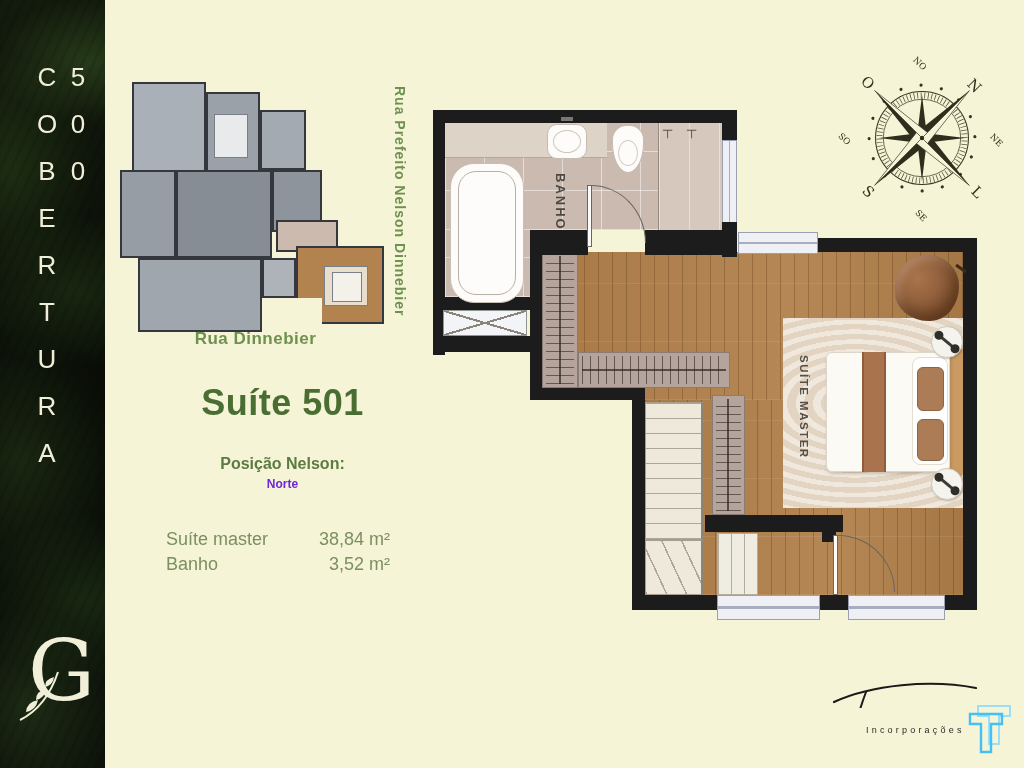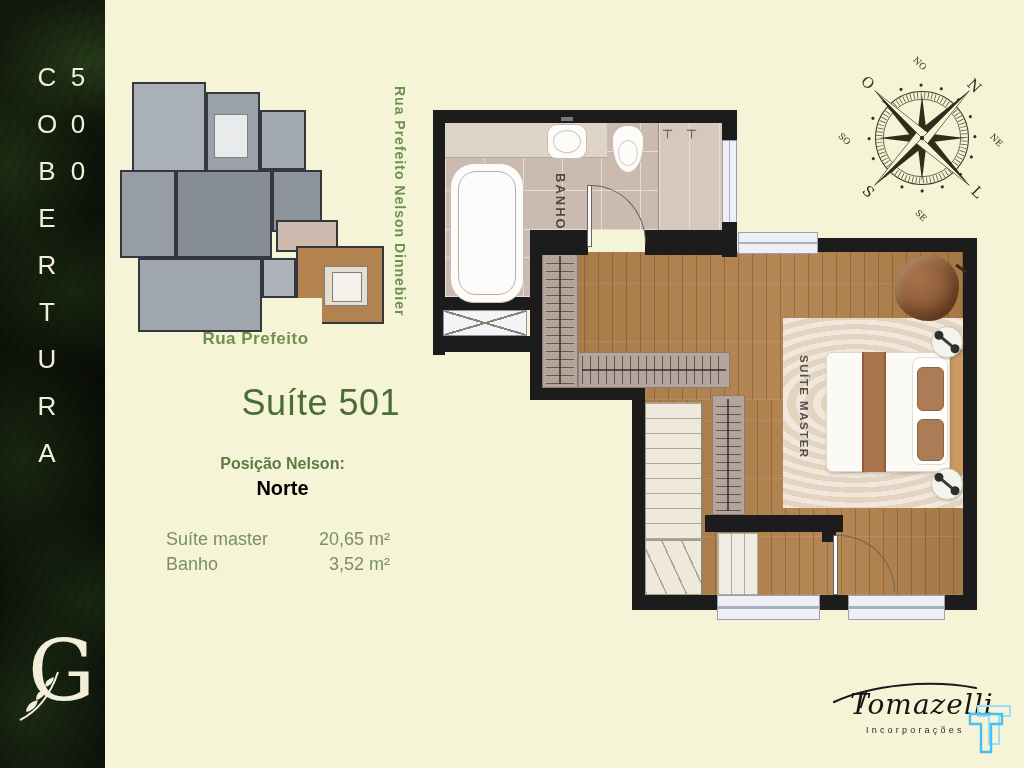--- a/index.html
+++ b/index.html
@@ -31,28 +31,28 @@
   .ov { position:absolute; border:2px solid #34373d; }
   .ov-thin { position:absolute; border:1px solid #7a8088; }
   .ov-label { position:absolute; left:118px; top:329px; width:275px; text-align:center;
     font-size:17px; font-weight:600; color:#6f9150; letter-spacing:.5px; }
 
   
   .street-v { position:absolute; left:392px; top:86px; height:260px;
     writing-mode:vertical-rl; font-size:14px; font-weight:600; color:#6f9150; letter-spacing:1px; }
 
   
-  .title { position:absolute; left:165px; top:382px; width:235px; text-align:right;
-    font-size:36px; font-weight:normal; color:#4a6d33; letter-spacing:.5px; }
+  .title { position:absolute; left:165px; top:382px; width:235px; text-align:center;
+    font-size:36px; font-weight:bold; color:#4a6d33; letter-spacing:.5px; }
   .subtitle { position:absolute; left:165px; top:427px; width:235px; text-align:center;
     font-size:17px; color:#94a276; }
   .solar-label { position:absolute; left:165px; top:455px; width:235px; text-align:center;
     font-size:16px; font-weight:bold; color:#5c7b43; }
   .solar-value { position:absolute; left:165px; top:477px; width:235px; text-align:center;
-    font-size:20px; font-weight:bold; color:#000000; }
+    font-size:12px; font-weight:bold; color:#6d28d9; }
   .area-table { position:absolute; left:166px; top:527px; width:224px;
     font-size:18px; color:#7c8f60; }
   .area-row { display:flex; justify-content:space-between; line-height:25px; }
 
   
   .plan { position:absolute; left:433px; top:105px; width:548px; height:515px; }
   .plan > div { position:absolute; }
   .w { background:#1c1c1c; }
   .tile { background-color:#cbbab0;
     background-image:repeating-linear-gradient(90deg, rgba(255,255,255,.5) 0 1px, transparent 1px 39px),
@@ -154,31 +154,31 @@
     <div class="ov" style="left:58px;top:96px;width:96px;height:88px;background:#878d95"></div>
     <div class="ov" style="left:154px;top:96px;width:50px;height:62px;background:#8e949c"></div>
     <div class="ov" style="left:20px;top:184px;width:124px;height:74px;background:#a0a6ad"></div>
     <div class="ov" style="left:144px;top:184px;width:34px;height:40px;background:#aeb3ba"></div>
     <div class="ov" style="left:158px;top:146px;width:62px;height:32px;background:#cdbaae"></div>
     <div class="ov" style="left:178px;top:172px;width:88px;height:78px;background:#b2834e"></div>
     <div style="position:absolute;left:178px;top:224px;width:26px;height:26px;background:#f5f4d6"></div>
     <div class="ov-thin" style="left:206px;top:192px;width:44px;height:40px;background:#e9ddcb"></div>
     <div class="ov-thin" style="left:214px;top:198px;width:30px;height:30px;background:#f4f1ea"></div>
   </div>
-  <div class="ov-label">Rua Prefeito</div>
+  <div class="ov-label">Rua Dinnebier</div>
 
   <div class="street-v">Rua Prefeito Nelson Dinnebier</div>
 
   <div class="title">Suíte 501</div>
   <div class="solar-label">Posição Nelson:</div>
   <div class="solar-value">Norte</div>
   <div class="area-table">
     <div class="area-row">
       <span>Suíte master</span>
-      <span>20,65 m²</span>
+      <span>38,84 m²</span>
     </div>
     <div class="area-row">
       <span>Banho</span>
       <span>3,52 m²</span>
     </div>
   </div>
 
   <div class="plan">
 
     <div class="tile" style="left:12px;top:18px;width:277px;height:107px"></div>
@@ -291,21 +291,20 @@
         <text x="37" y="44" font-size="10">NO</text>
       </g>
     </g>
   </svg>
 
   <div class="brand">
     <svg class="brand-swash" width="160" height="30" viewBox="0 0 160 30">
       <path d="M150,10 C104,1 45,7 8,24" stroke="#1a1a1a" stroke-width="2.2" fill="none" stroke-linecap="round"></path>
       <path d="M40,14 C34,30 30,44 28,56" stroke="#1a1a1a" stroke-width="2" fill="none" stroke-linecap="round"></path>
     </svg>
-    <div class="brand-name">Tomazelli</div>
     <div class="brand-tagline">Incorporações</div>
     <svg class="brand-icon" width="50" height="54" viewBox="0 0 50 54">
       <path d="M12,8 H44 V18 H33 V46 H23 V18 H12 Z" stroke="#9adef8" stroke-width="2" fill="none" transform="translate(2,-4)"></path>
       <path d="M6,12 H38 V22 H27 V50 H17 V22 H6 Z" stroke="#45c0f2" stroke-width="2.4" fill="none"></path>
     </svg>
   </div>
 
 </div>
 
 </body></html>

